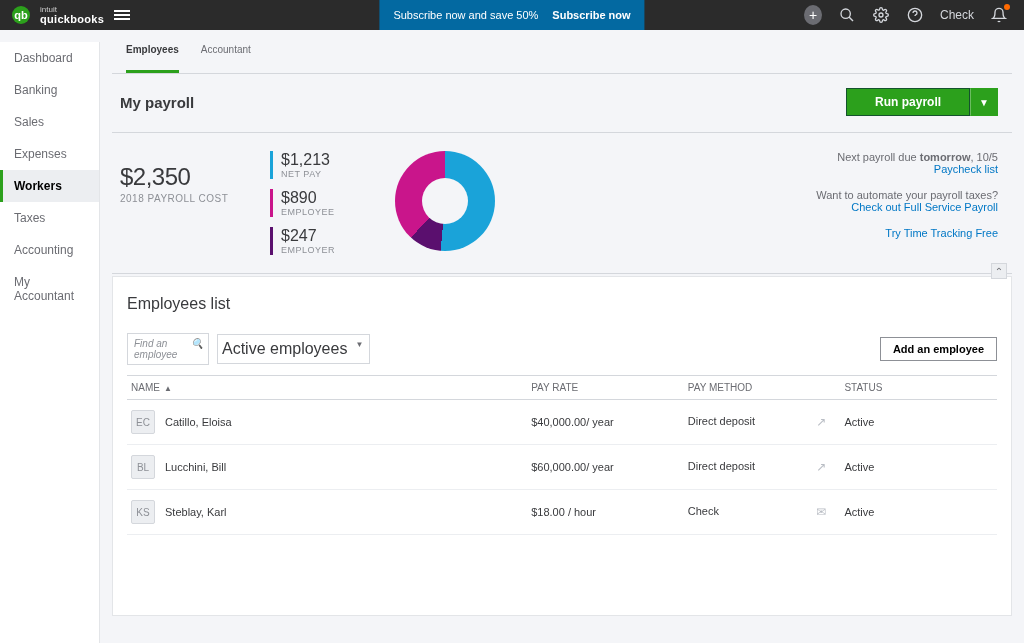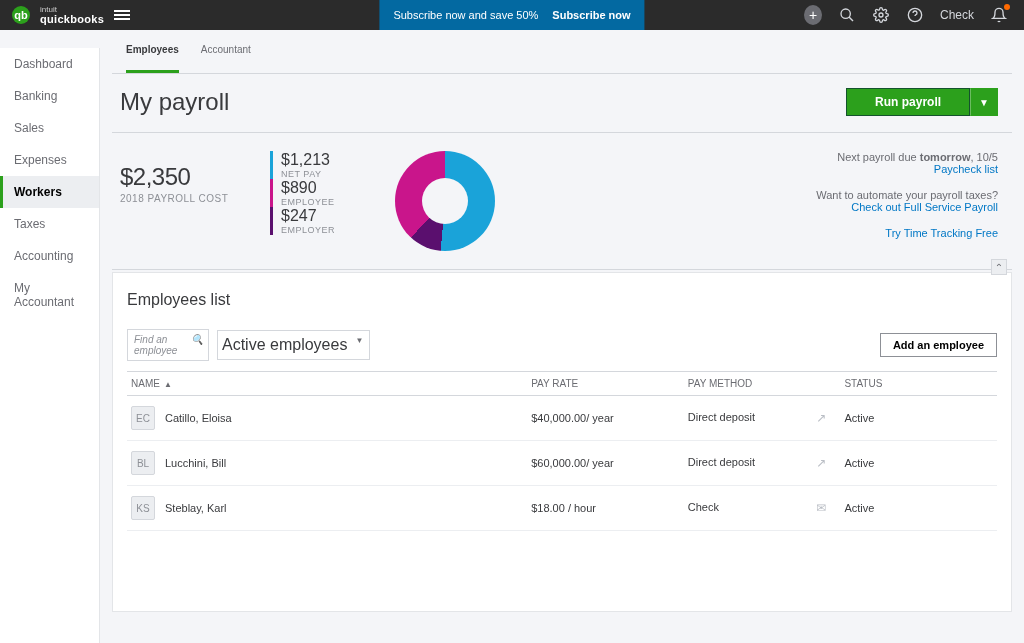--- a/index.html
+++ b/index.html
@@ -16,42 +16,42 @@
 .menu-icon div { width:16px; height:2px; background:#fff; margin:2px 0; }
 .subscribe-bar { position:absolute; left:50%; transform:translateX(-50%); height:100%; background:#0369a1; display:flex; align-items:center; padding:0 14px; gap:14px; font-size:11px; }
 .subscribe-bar .cta { font-weight:600; }
 .topbar-right { margin-left:auto; display:flex; align-items:center; gap:16px; padding-right:16px; }
 .topbar-right .ticon { width:18px; height:18px; color:#d4d7dc; cursor:pointer; display:flex;align-items:center;justify-content:center; }
 .top-add { width:20px;height:20px;border-radius:50%;background:#6b6c72;display:flex;align-items:center;justify-content:center;color:#fff;font-size:14px; }
 .help-text { font-size:12px; color:#d4d7dc; }
 .notif-dot { position:absolute; top:-2px; right:-2px; width:6px;height:6px;border-radius:50%;background:#ff6a00;}
 
 
-.sidebar { position:absolute; top:48px; left:0; width:100px; bottom:0; background:#fff; border-right:1px solid #e3e5e8; }
+.sidebar { position:absolute; top:42px; left:0; width:100px; bottom:0; background:#fff; border-right:1px solid #e3e5e8; }
 .sidebar .nav-item { padding:9px 14px; font-size:12px; color:#6b6c72; cursor:pointer; }
 .sidebar .nav-item.active { color:#000; font-weight:600; background:#eceef1; border-left:3px solid #2ca01c; padding-left:11px; }
 
 
 .main { position:absolute; top:30px; left:100px; right:0; bottom:0; padding:0 12px 0 12px; overflow:auto; }
 .tabs { display:flex; gap:22px; padding:14px 0 0 14px; border-bottom:1px solid #d4d7dc; }
 .tab { padding-bottom:15px; font-size:10px; color:#6b6c72; cursor:pointer; }
 .tab.active { color:#393a3d; font-weight:600; border-bottom:3px solid #2ca01c; }
 
 .page-head { display:flex; align-items:center; padding:14px 14px 16px 8px; border-bottom:1px solid #d4d7dc; }
-.page-title { font-size:24px; font-weight:400; }
+.page-title { font-size:15px; font-weight:700; }
 .run-payroll-wrap { margin-left:auto; display:flex; }
 .run-btn { background:#2ca01c; color:#fff; border:1px solid #14532d; font-size:12px; font-weight:600; padding:6px 28px; cursor:pointer;}
 .run-caret { background:#2ca01c; color:#fff; border:1px solid #2ca01c; border-left:1px solid rgba(255,255,255,.3); padding:6px 8px; cursor:pointer; font-size:10px;}
 
 
 .summary { display:flex; padding:18px 8px 18px 8px; border-bottom:1px solid #d4d7dc; gap:30px; position:relative; }
 .cost-block { min-width:120px; padding-top:12px;}
 .cost-amount { font-size:24px; font-weight:300; font-family: "Arial Narrow", Arial, sans-serif; letter-spacing:-.5px;}
 .cost-label { font-size:10px; color:#8d9096; letter-spacing:.5px; margin-top:2px;}
-.breakdown { display:flex; flex-direction:column; }
+.breakdown { display:flex; flex-direction:column; gap:10px; }
 .brk { border-left:3px solid; padding-left:8px; }
 .brk.netpay { border-color:#1aa3d9; }
 .brk.employee { border-color:#c9158b; }
 .brk.employer { border-color:#5a0f6e; }
 .brk-amount { font-size:16px; font-weight:400; font-family: "Arial Narrow", Arial, sans-serif;}
 .brk-label { font-size:9px; color:#8d9096; letter-spacing:.5px;}
 .donut { width:100px; height:100px; border-radius:50%; background: conic-gradient(#1aa3d9 0deg 185deg, #5a0f6e 185deg 223deg, #c9158b 223deg 360deg); display:flex;align-items:center;justify-content:center; margin-left:30px;}
 .donut::after { content:""; width:46px;height:46px;border-radius:50%;background:#f4f5f8; }
 .right-info { margin-left:auto; text-align:right; font-size:11px; color:#6b6c72; display:flex; flex-direction:column; gap:14px; padding-right:6px;}
 .right-info a { color:#0077c5; text-decoration:none; cursor:pointer; display:block; }

